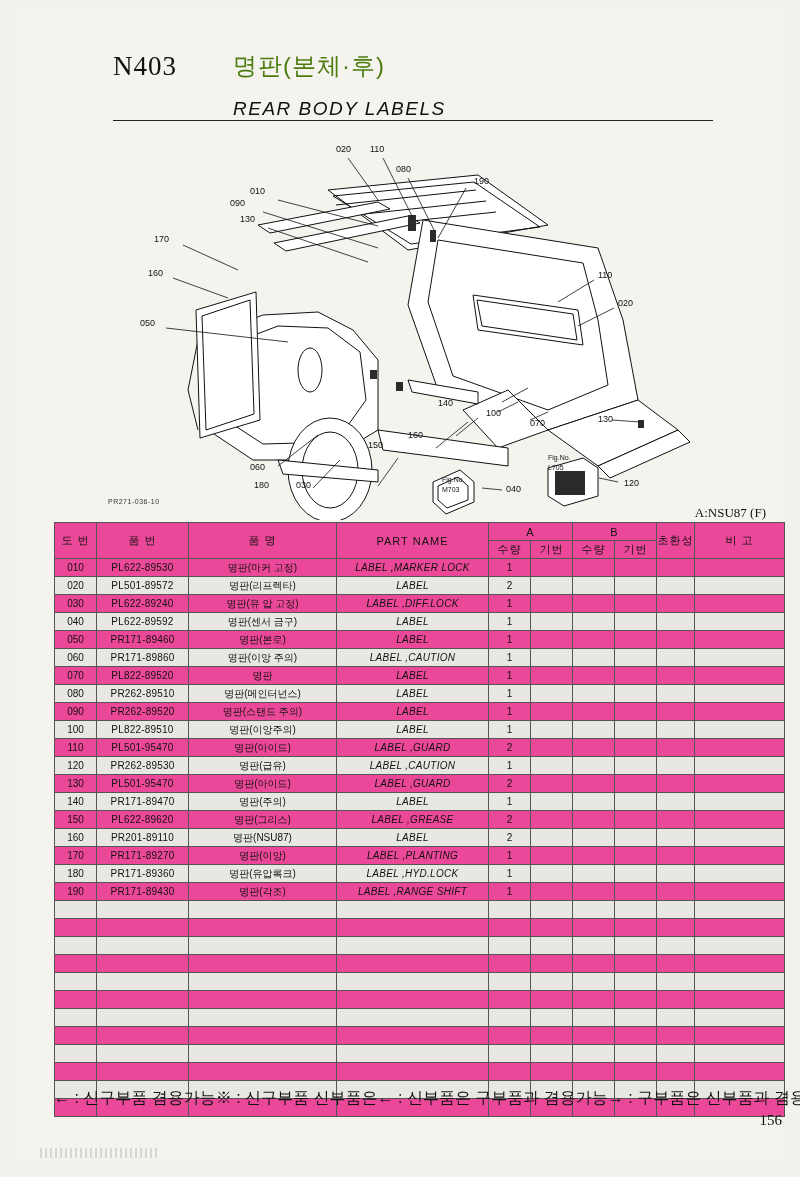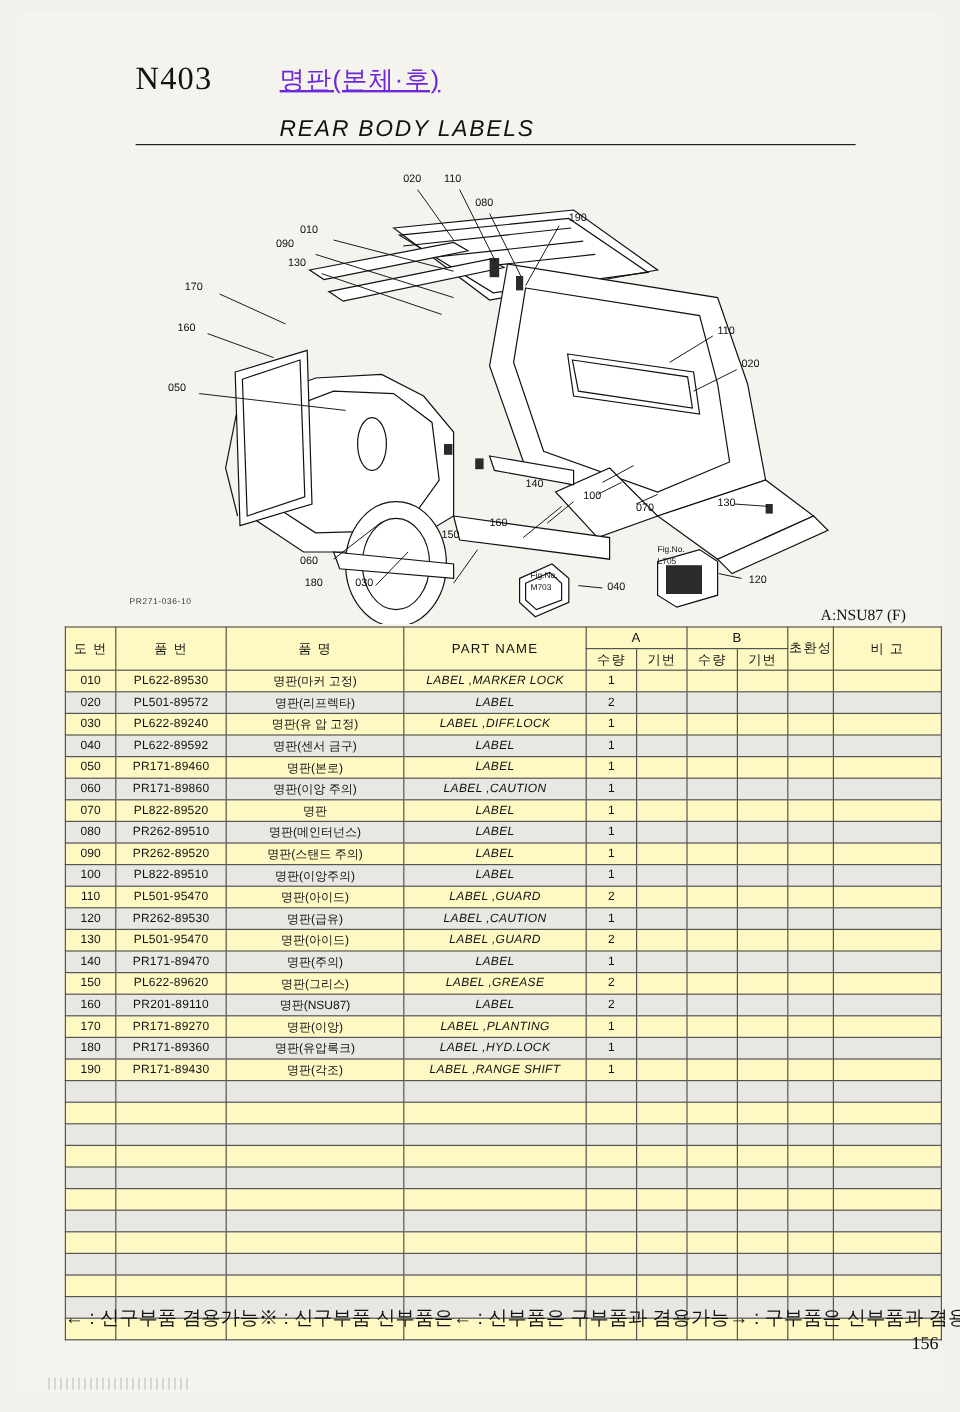--- a/index.html
+++ b/index.html
@@ -38,24 +38,23 @@
     align-items: center;
   }
   .hdr-code {
     font-family: "Liberation Serif", serif;
     font-size: 27px;
     letter-spacing: 1px;
     color: #111;
     width: 120px;
   }
   .hdr-kor {
-    font-size: 21px;
-    color: #6d28d9;
+    font-size: 24px;
+    color: #4d7c0f;
     letter-spacing: 1px;
-    text-decoration: underline;
   }
   .hdr-eng {
     margin-top: 16px;
     margin-left: 120px;
     font-family: "Liberation Sans", sans-serif;
     font-size: 19px;
     letter-spacing: 1.5px;
     font-style: italic;
     color: #111;
   }
@@ -79,39 +78,39 @@
   .fig-code {
     position: absolute;
     left: 30px;
     top: 368px;
     font-size: 7px;
     color: #333;
     letter-spacing: .5px;
   }
   .model-tag {
     position: absolute;
-    right: 27px;
+    right: 16px;
     top: 495px;
     font-family: "Liberation Serif", serif;
     font-size: 13px;
     color: #111;
   }
 
   
   .tbl-wrap {
     position: absolute;
     left: 36px;
     top: 512px;
     width: 700px;
   }
   table.parts {
     border-collapse: collapse;
     width: 700px;
     table-layout: fixed;
-    background: #fef9c3;
+    background: #ec4899;
   }
   table.parts th, table.parts td {
     border: 1px solid #555;
     font-size: 10px;
     color: #111;
     padding: 0;
     height: 17px;
     text-align: center;
     vertical-align: middle;
     font-family: "Liberation Sans", sans-serif;

